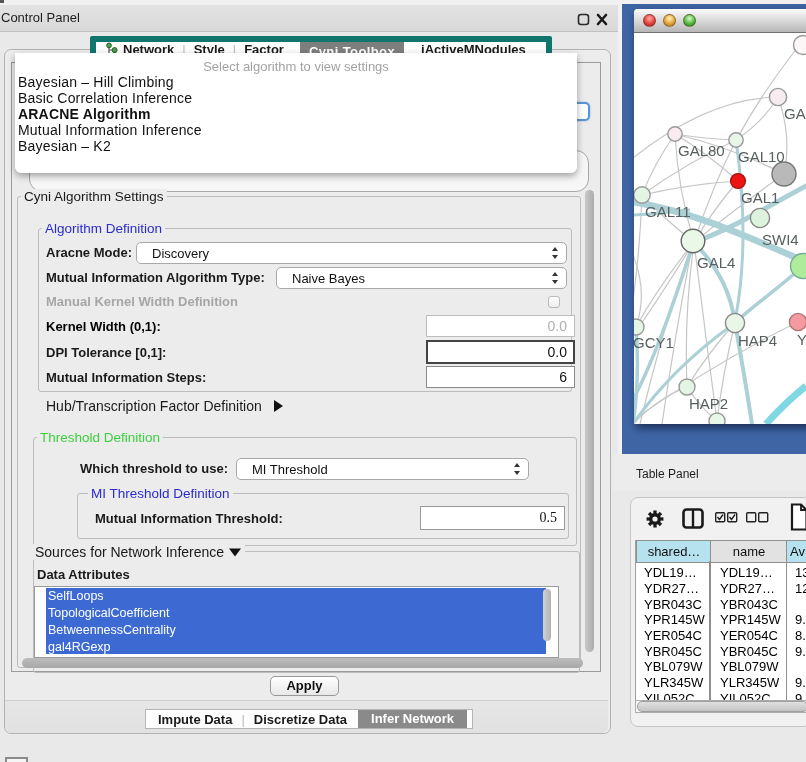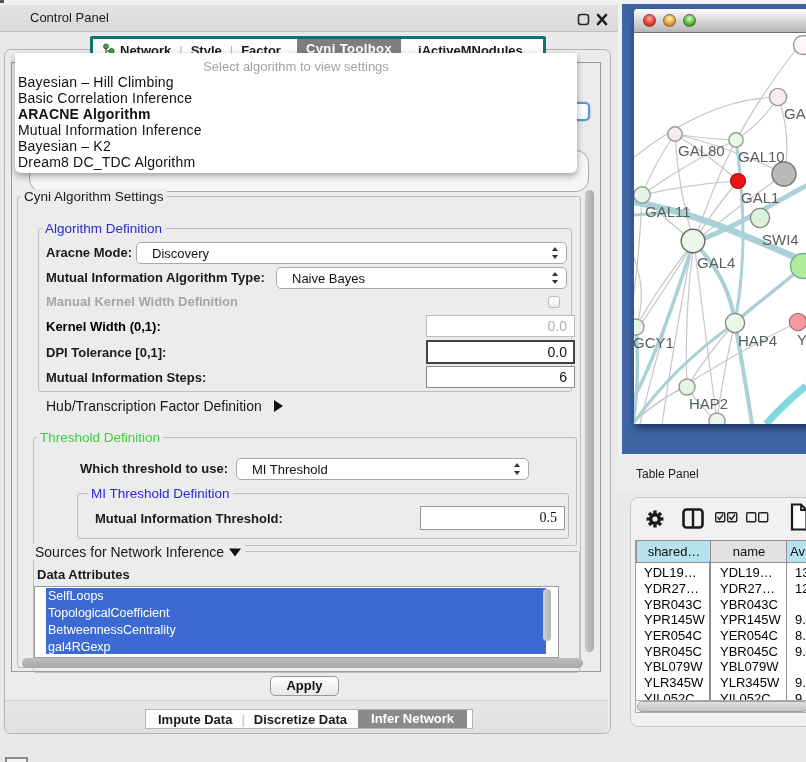--- a/index.html
+++ b/index.html
@@ -2,24 +2,24 @@
 <html><head><meta charset="utf-8">
 <style>
 html,body{margin:0;padding:0;}
 body{width:806px;height:762px;position:relative;overflow:hidden;background:#e9e9e9;
   font-family:"Liberation Sans",sans-serif;-webkit-font-smoothing:antialiased;}
 .abs{position:absolute;}
 .b{font-weight:bold;}
 
 #cp-titlebar{left:0;top:5px;width:618px;height:26px;background:linear-gradient(#e2e2e2,#d9d9d9);
   border-bottom:1px solid #c0c0c0;}
-#cp-title{left:30px;top:5px;width:200px;height:24px;line-height:26px;font-size:13px;color:#1c1c1c;}
+#cp-title{left:1px;top:5px;width:200px;height:24px;line-height:26px;font-size:13px;color:#1c1c1c;}
 #cp-panel{left:4px;top:49px;width:605px;height:683px;background:#ececec;border:1px solid #b2b2b2;border-radius:7px;}
-#tabstrip{left:90px;top:36px;width:450px;height:19px;background:#fdfdfd;border:3px solid #0f766e;
-  border-radius:2px;display:flex;align-items:flex-end;font-size:13px;font-weight:bold;color:#1a1a1a;}
+#tabstrip{left:90px;top:36px;width:450px;height:19px;background:#fdfdfd;border:6px solid #0f766e;
+  border-radius:2px;display:flex;align-items:flex-start;font-size:13px;font-weight:bold;color:#1a1a1a;}
 .tsep{color:#bbb;font-weight:normal;}
 #scrollpane{left:11px;top:62px;width:588px;height:608px;border:1px solid #9b9b9b;background:#ececec;}
 
 .grp{position:absolute;border:1px solid #bdbdbd;border-radius:3px;}
 .grplab{position:absolute;background:#ececec;padding:0 3px;font-size:13.5px;white-space:nowrap;}
 .lab{position:absolute;font-size:13px;font-weight:bold;color:#1a1a1a;white-space:nowrap;}
 .combo{position:absolute;background:#fff;border:1px solid #a9a9a9;border-radius:5px;
   font-size:13px;color:#111;}
 .combo .ctext{position:absolute;left:15px;top:0;height:100%;display:flex;align-items:center;}
 .carets{position:absolute;right:7px;top:50%;transform:translateY(-50%);width:8px;height:12px;}
@@ -149,21 +149,20 @@
 <span id="cynitab" style="margin-left:16px;background:#7e7e7e;color:#fff;height:19px;line-height:19px;padding:0 9px;letter-spacing:0.4px;">Cyni Toolbox</span>
 <span style="margin-left:17px;">jActiveMNodules</span>
 </div>
 <div id="popup" class="abs">
 <div class="phead">Select algorithm to view settings</div>
 <div class="pit" style="top:37px;">Basic Correlation Inference</div>
 <div class="pit" style="top:21px;">Bayesian – Hill Climbing</div>
 <div class="pit b" style="top:53px;">ARACNE Algorithm</div>
 <div class="pit" style="top:69px;">Mutual Information Inference</div>
 <div class="pit" style="top:85px;">Bayesian – K2</div>
-<div class="pit" style="top:101px;">Dream8 DC_TDC Algorithm</div>
 </div>
 <div id="applybtn" class="abs">Apply</div>
 <div class="abs" style="left:5px;top:700px;width:603px;height:32px;background:linear-gradient(#e6e6e6,#e1e1e1);border-radius:0 0 7px 7px;border-top:1px solid #cfcfcf;"></div>
 <div id="btabs" class="abs">
 <span style="margin-left:12px;">Impute Data</span>
 <span class="tsep" style="margin:0 9px;">|</span>
     <span>Discretize Data</span>
 <span id="infertab" style="margin-left:11px;background:#8a8a8a;color:#fff;height:18px;line-height:18px;padding:0 13px;">Infer Network</span>
 </div>
 <div class="abs" style="left:5px;top:757px;width:19px;height:5px;border:2px solid #8a8a8a;background:#f5f5f5;"></div>

